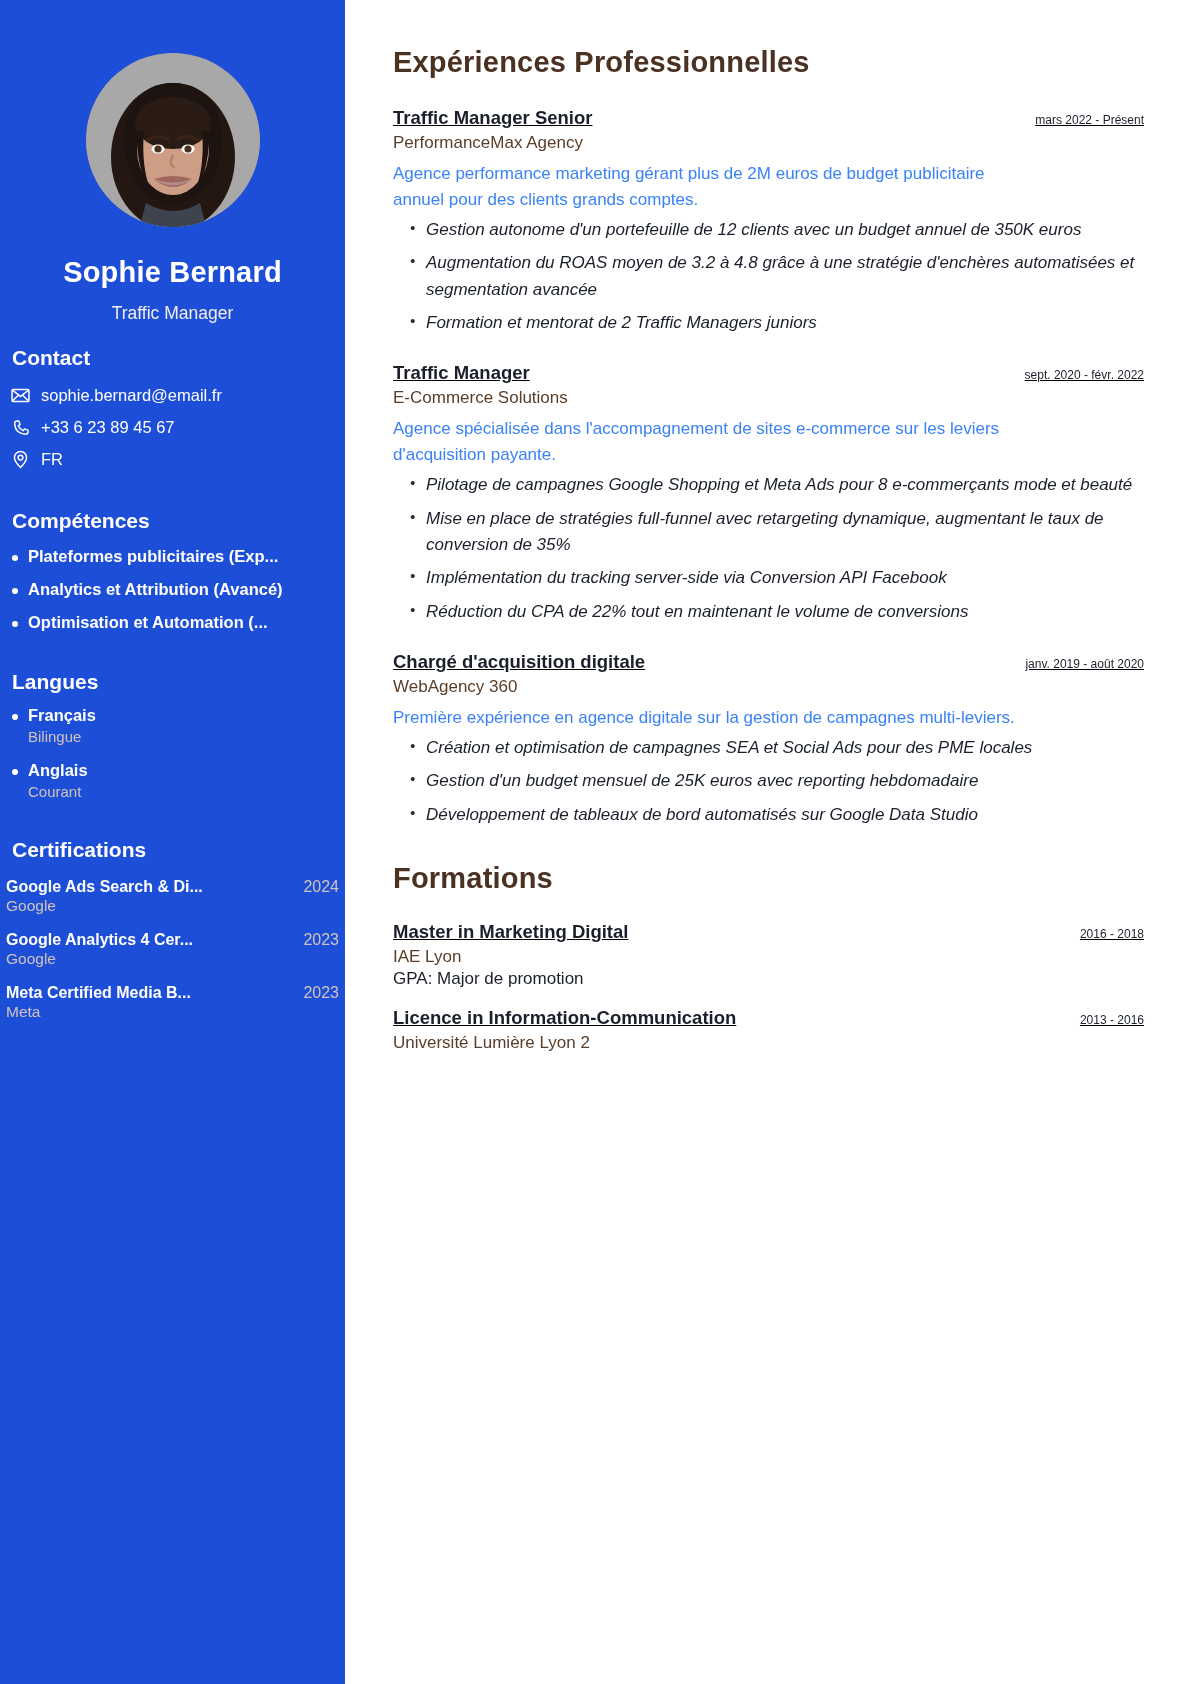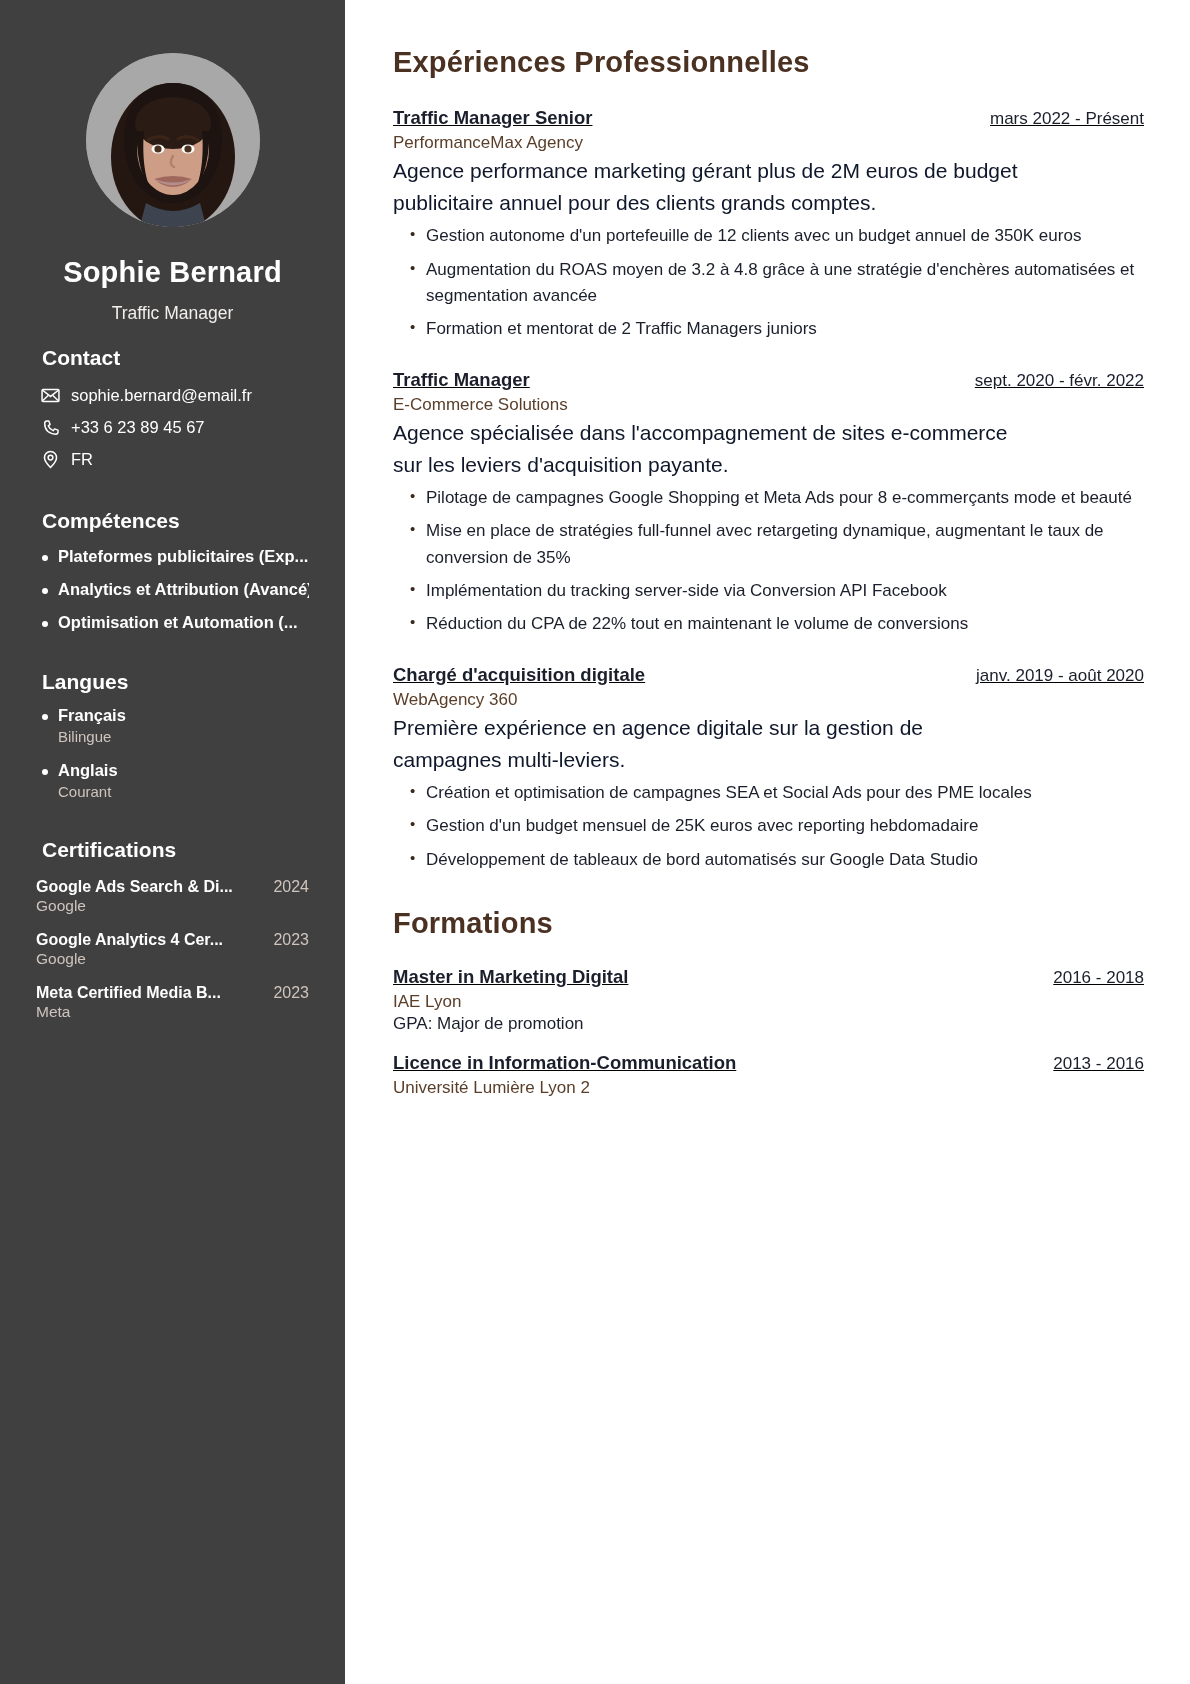--- a/index.html
+++ b/index.html
@@ -18,24 +18,24 @@
     background: #ffffff;
     display: flex;
     overflow: hidden;
     box-sizing: border-box;
   }
 
   
   .sidebar {
     width: 345px;
     min-width: 345px;
-    background: #404040;
+    background: #1d4ed8;
     color: #ffffff;
     box-sizing: border-box;
-    padding: 0 36px;
+    padding: 0 6px;
     position: relative;
   }
   .photo-wrap {
     display: flex;
     justify-content: center;
     padding-top: 53px;
   }
   .photo {
     width: 174px;
     height: 174px;
@@ -175,45 +175,46 @@
     align-items: baseline;
     gap: 14px;
     text-decoration: underline;
   }
   .entry-title {
     font-size: 18.5px;
     font-weight: bold;
     color: #1a1f2b;
   }
   .entry-date {
-    font-size: 17px;
+    font-size: 12px;
     color: #1a1f2b;
     flex: 0 0 auto;
     white-space: nowrap;
   }
   .entry-org {
     font-size: 17px;
     color: #5a3e29;
     margin-top: 4px;
   }
   .entry-desc {
-    font-size: 21px;
-    color: #0f172a;
+    font-size: 17px;
+    color: #3b82f6;
     line-height: 1.53;
-    margin-top: 2px;
+    margin-top: 8px;
     max-width: 640px;
   }
   .entry-bullets { list-style: none; margin: 4px 0 0 0; padding: 0; }
   .entry-bullets li {
     position: relative;
     padding-left: 33px;
     font-size: 17px;
     color: #1a1f2b;
     line-height: 1.55;
     margin-bottom: 7px;
+    font-style: italic;
   }
   .entry-bullets li::before {
     content: "\2022";
     position: absolute;
     left: 17px;
     top: -1px;
     font-size: 15px;
     color: #3a2a1e;
     line-height: 1.55;
   }

